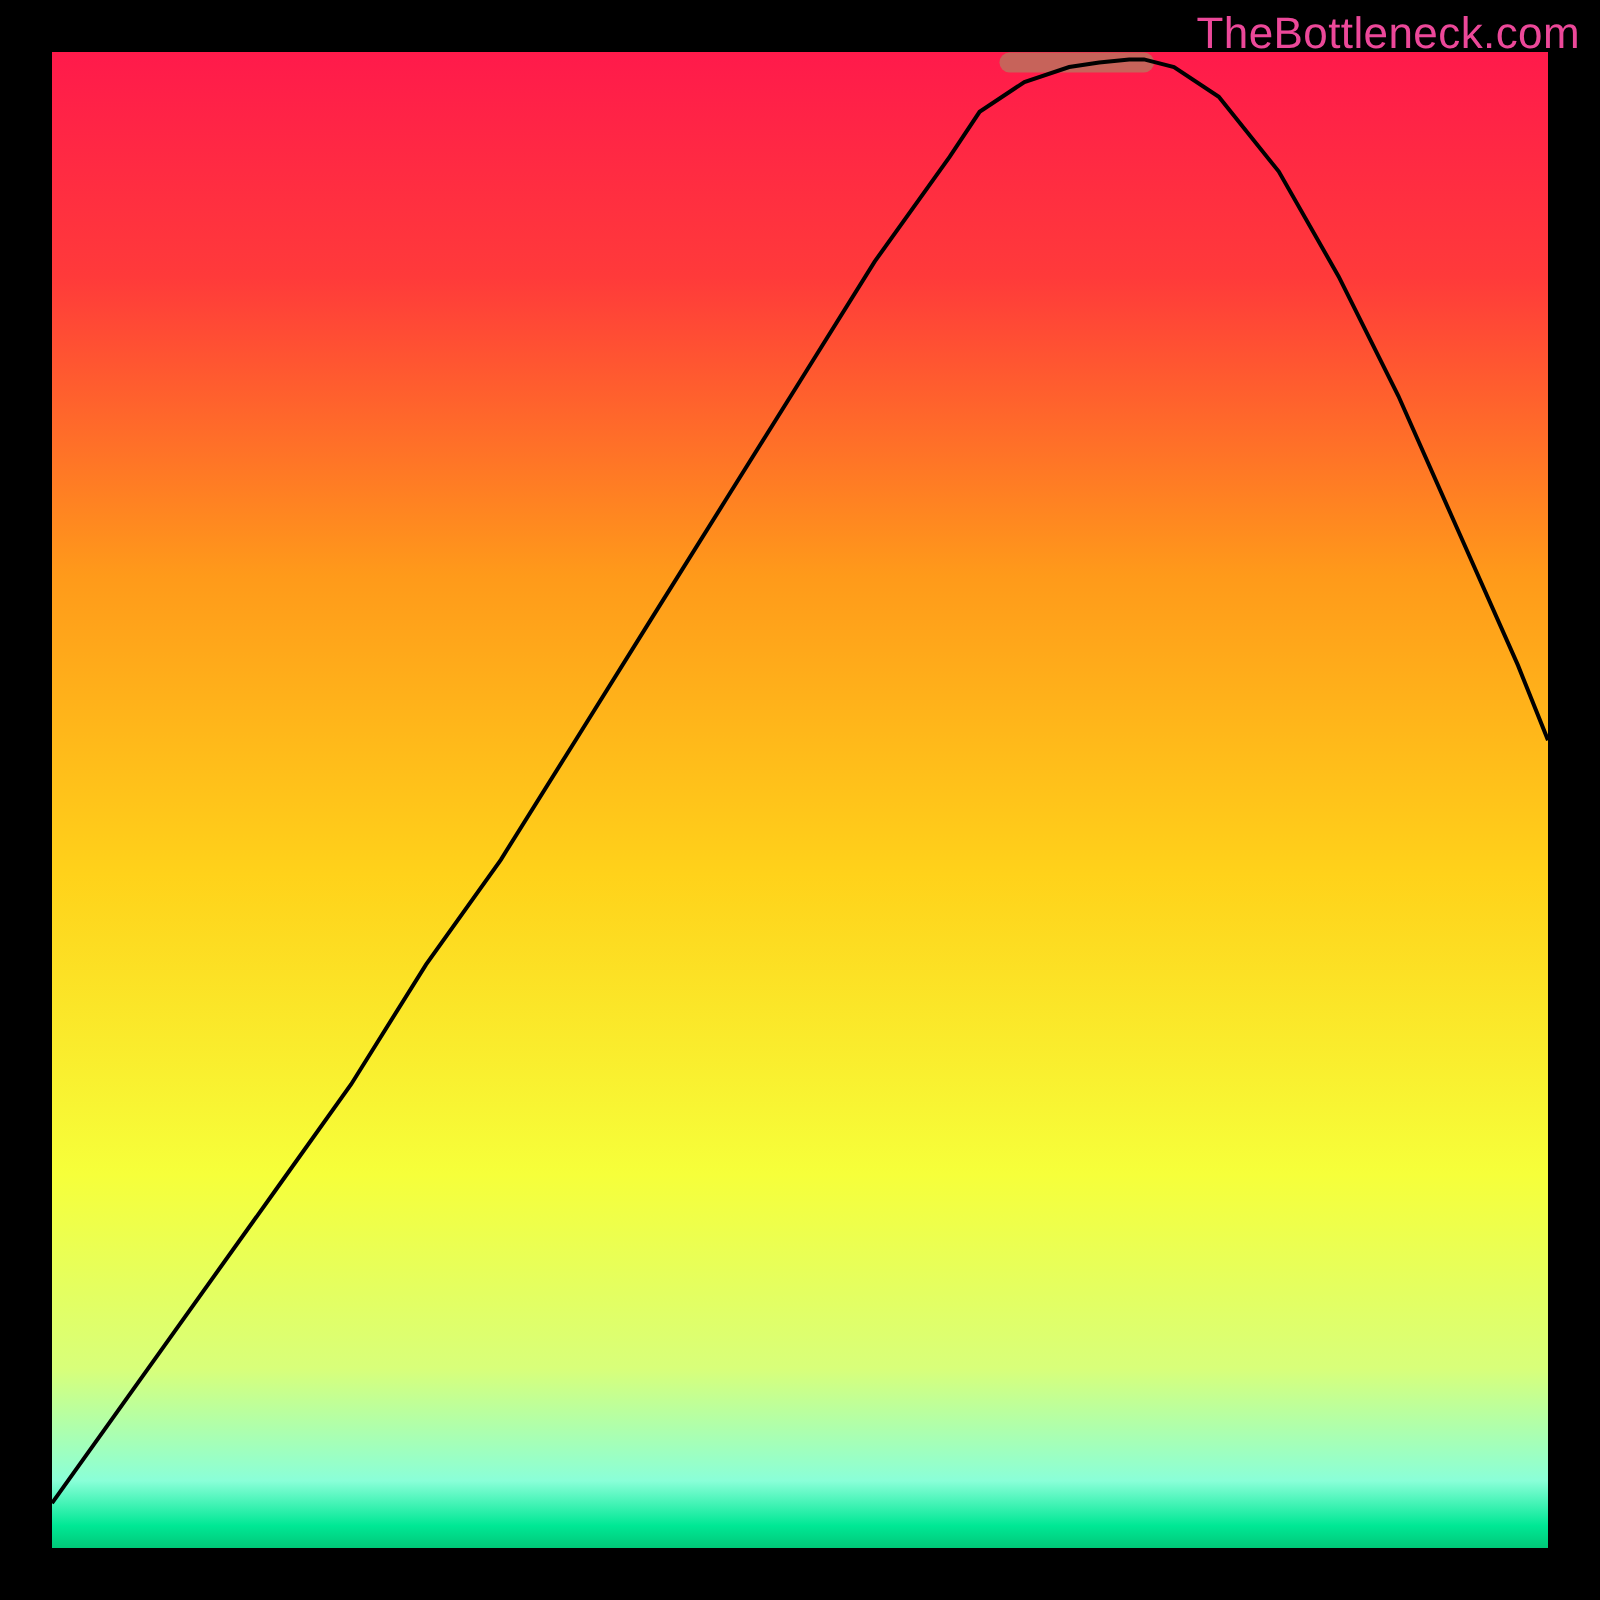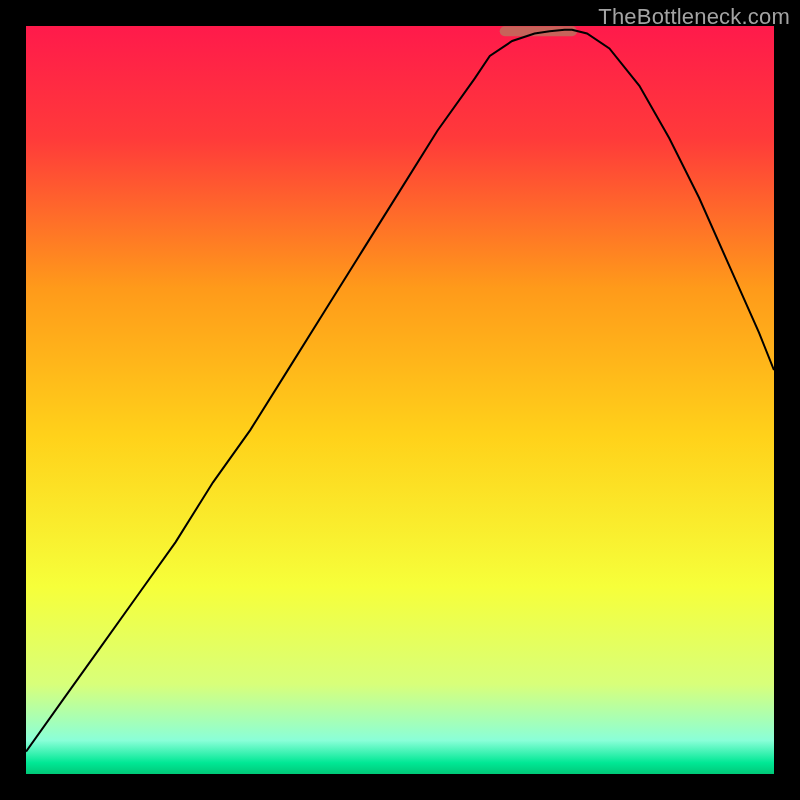--- a/index.html
+++ b/index.html
@@ -23,21 +23,21 @@
     position: absolute;
     left: 0;
     top: 0;
     width: 748px;
     height: 748px;
   }
   .watermark {
     position: absolute;
     top: 4px;
     right: 10px;
-    color: #a3a3a3;
+    color: #ec4899;
     font-size: 22px;
     font-weight: 500;
     letter-spacing: 0.2px;
   }
   svg { display: block; }
 </style>
 </head>
 <body>
 
 <div class="frame">

